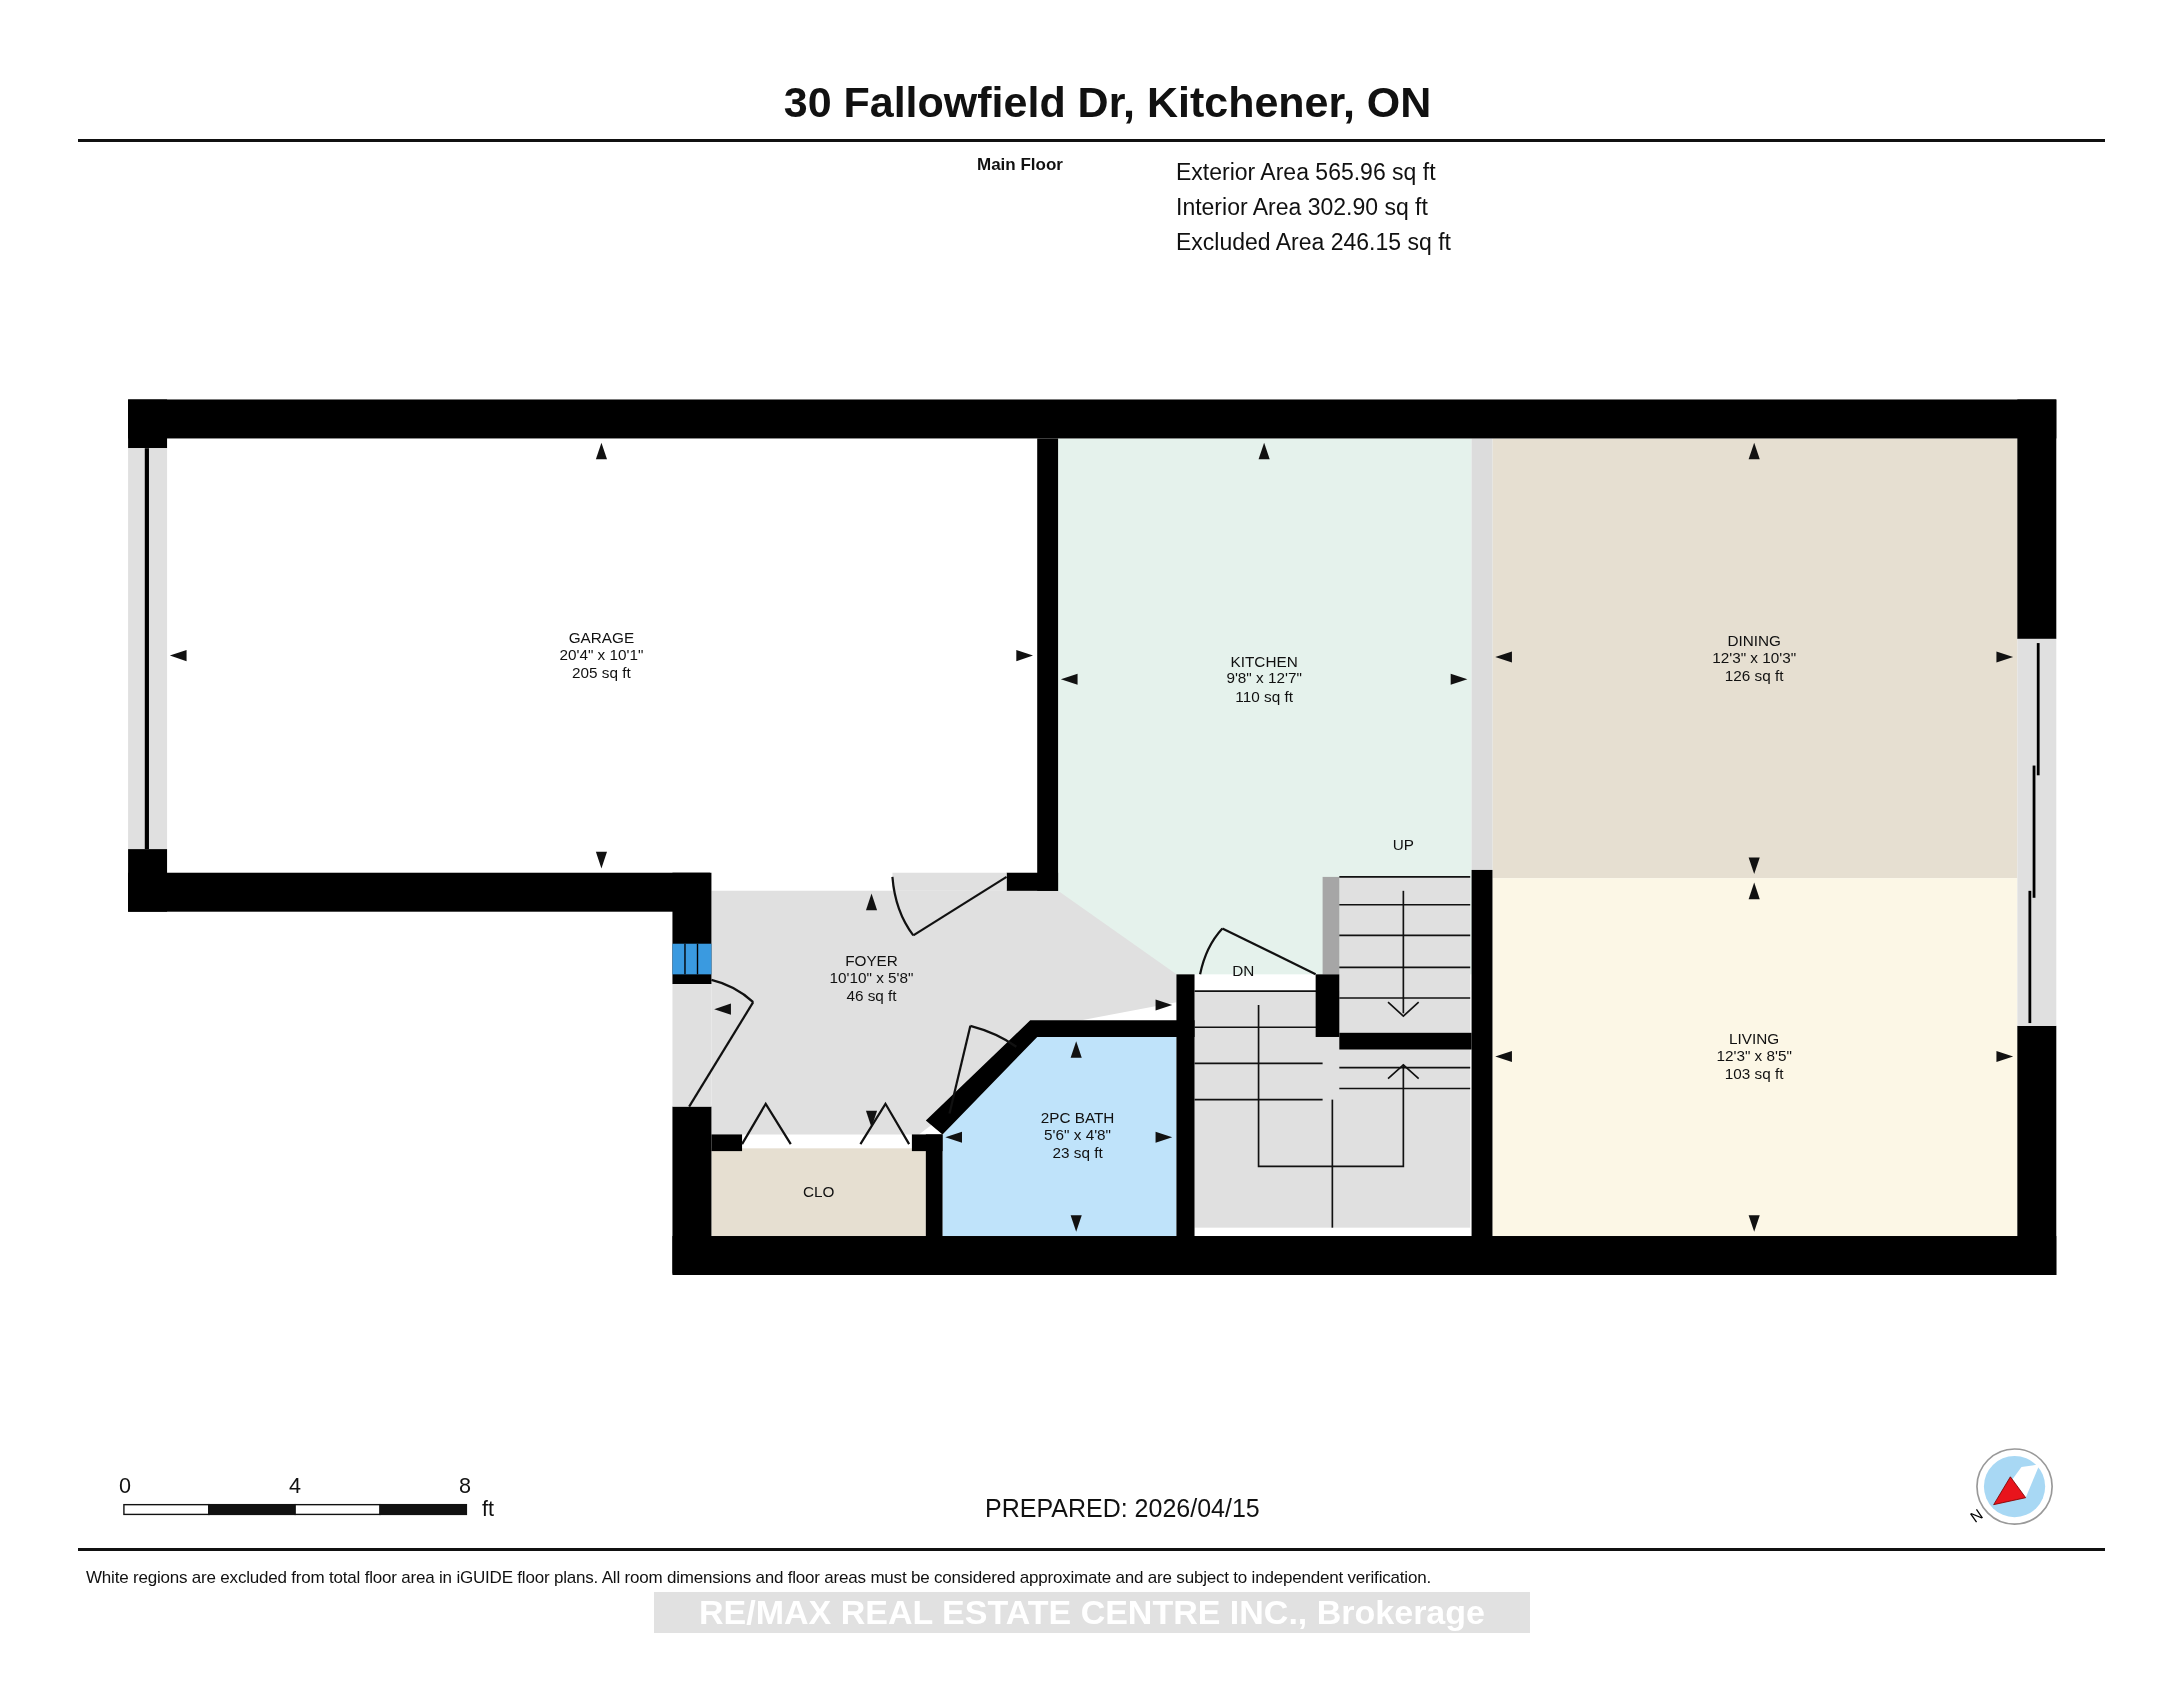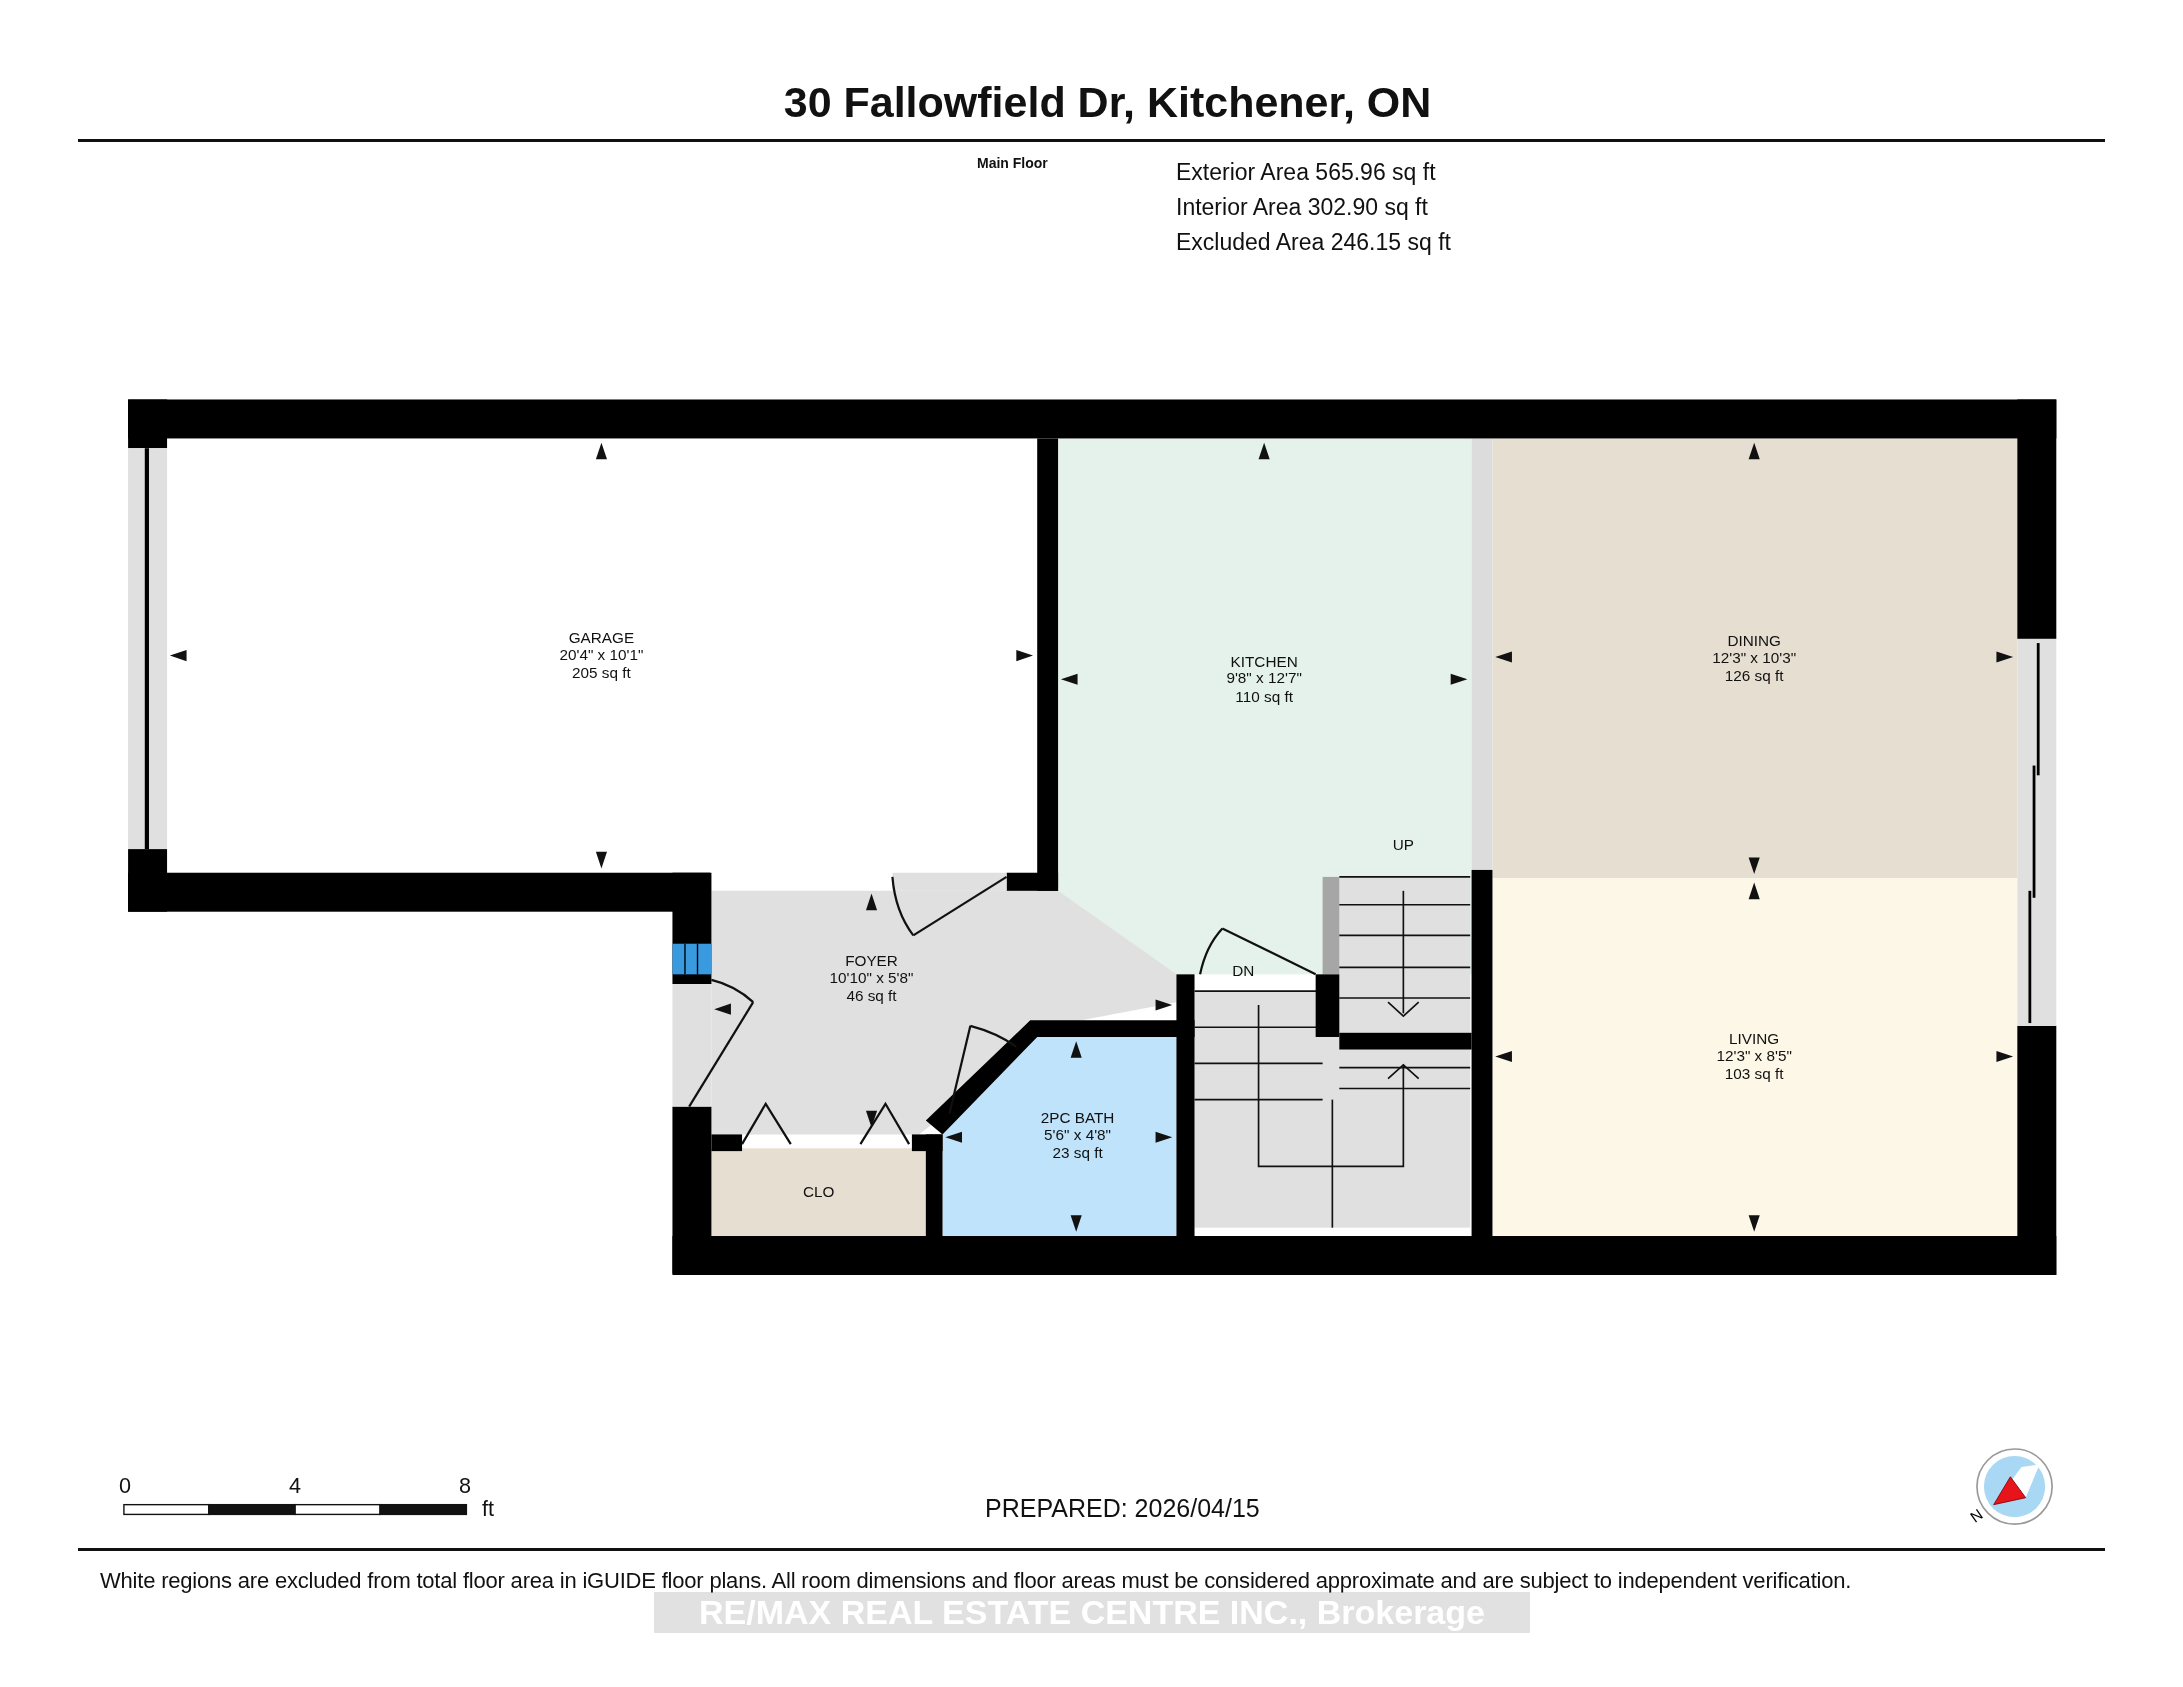--- a/index.html
+++ b/index.html
@@ -1,28 +1,28 @@
 <!DOCTYPE html>
 <html style="font-size:9px"><head>
 <meta charset="utf-8">
 <style>
   html, body { margin:0; padding:0; background:#ffffff; }
   body { width:2183px; height:1687px; position:relative; overflow:hidden; font-family:"Liberation Sans", sans-serif; color:#111; }
   .title { position:absolute; left:16px; width:2183px; top:78px; text-align:center; font-size:43px; font-weight:bold; letter-spacing:0px; }
   .rule { position:absolute; left:78px; width:2027px; height:3.4px; background:#111; }
   .rule.top { top:139px; }
   .rule.bottom { top:1548px; }
-  .area-label { position:absolute; left:977px; top:155px; font-size:14px; font-weight:bold; }
+  .area-label { position:absolute; left:977px; top:155px; font-size:17px; font-weight:bold; }
   .area-lines { position:absolute; left:1144px; top:155px; font-size:23px; line-height:35px;margin-left:32px; }
   .plan { position:absolute; left:0; top:0; width:2183px; height:1687px; }
   .room-text { font-family:"Liberation Sans", sans-serif; font-size:11px; fill:#111; text-anchor:middle; }
   .prepared { position:absolute; left:985px; top:1494px; font-size:25px; }
   .scale-nums { position:absolute; top:1473px; font-size:21.6px; }
   .scale-unit { position:absolute; left:482px; top:1496px; font-size:21.6px; }
-  .disclaimer { position:absolute; left:86px; top:1568px; font-size:22px; letter-spacing:-0.2px;margin-left:14px; }
+  .disclaimer { position:absolute; left:86px; top:1568px; font-size:17px; letter-spacing:-0.2px; }
   .watermark { position:absolute; left:654px; top:1592px; width:876px; height:41px; background:rgba(200,200,200,0.55); color:#ffffff; font-size:34px; text-align:center; line-height:41px;font-weight:bold; }
 </style>
 </head>
 <body>
 
 <div class="title">30 Fallowfield Dr, Kitchener, ON</div>
 <div class="rule top"></div>
 
 <div class="area-label">Main Floor</div>
 <div class="area-lines">

